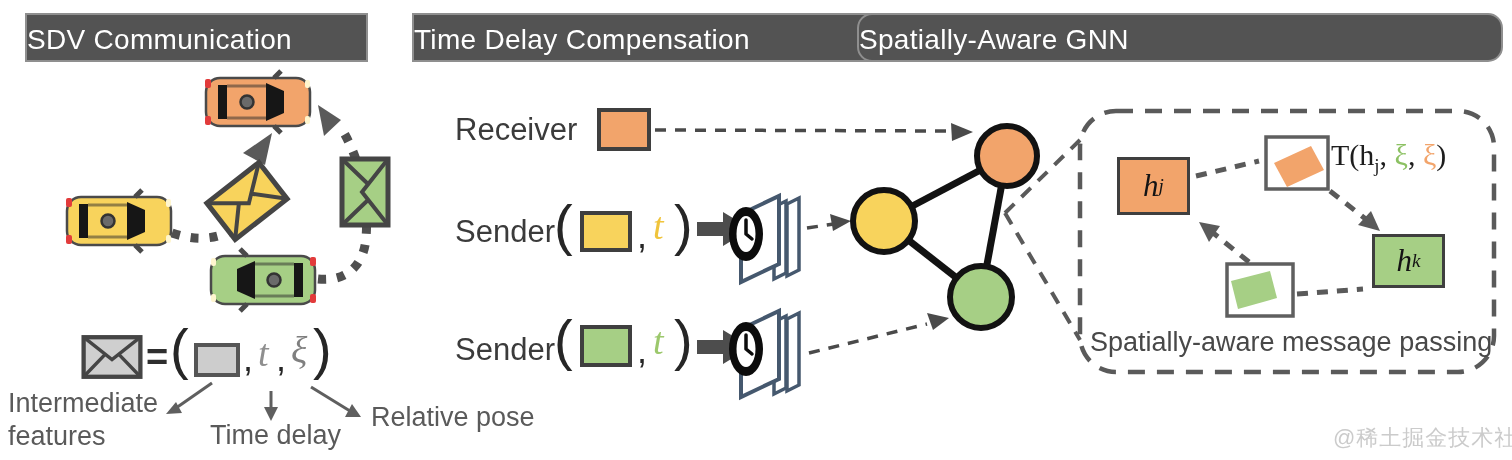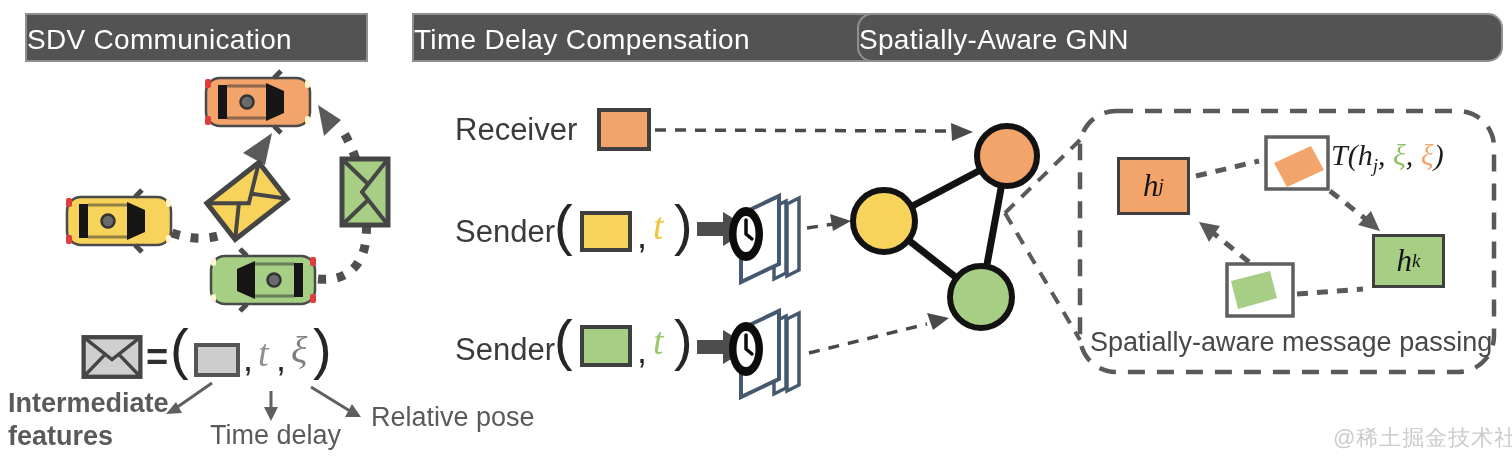--- a/index.html
+++ b/index.html
@@ -22,21 +22,21 @@
   .math{font-family:"Liberation Serif",serif;font-style:italic;}
   .cbox{position:absolute;box-sizing:border-box;border:4px solid #3f3f3f;}
   .graybox{position:absolute;box-sizing:border-box;border:4px solid #555555;background:#cdcdcd;}
   .small-gray{font-size:27px;color:#5a5a5a;}
   .hbox{
     position:absolute;box-sizing:border-box;border:3px solid #3f3f3f;
     display:flex;align-items:center;justify-content:center;
     font-family:"Liberation Serif",serif;font-style:italic;font-size:31px;color:#141414;
   }
   .hbox sub,.fsub{font-size:19px;}
-  #inset-formula{font-family:"Liberation Serif",serif;font-style:italic;font-size:30px;color:#1d1d1d;}
+  #inset-formula{font-family:"Liberation Serif",serif;font-size:30px;color:#1d1d1d;}
   #inset-caption{font-size:27px;color:#484848;}
   #watermark{font-size:22px;color:#cbcbcb;letter-spacing:1px;}
   svg{position:absolute;left:0;top:0;}
 </style>
 </head>
 <body>
 
 <div id="stage">
 
   <svg width="1512" height="460" viewBox="0 0 1512 460">
@@ -145,21 +145,21 @@
 
   <span class="abs" style="left:146px;top:336px;font-size:38px;font-weight:600;color:#2e2e2e;">=</span>
   <span class="abs paren" style="left:170px;top:321px;">(</span>
   <div class="graybox" style="left:194px;top:343px;width:46px;height:34px;"></div>
   <span class="abs comma" style="left:243px;top:338px;">,</span>
   <span class="abs math" style="left:258px;top:331px;font-size:38px;color:#8f8f8f;">t</span>
   <span class="abs comma" style="left:276px;top:338px;">,</span>
   <span class="abs math" style="left:291px;top:328px;font-size:38px;color:#7f7f7f;">ξ</span>
   <span class="abs paren" style="left:313px;top:321px;">)</span>
 
-  <div class="abs small-gray" style="left:8px;top:387px;line-height:33px;font-weight:bold;">
+  <div class="abs small-gray" style="left:8px;top:387px;line-height:33px;">
     <div>Intermediate</div>
     <div>features</div>
   </div>
   <span class="abs small-gray" style="left:210px;top:420px;">Time delay</span>
   <span class="abs small-gray" style="left:371px;top:402px;">Relative pose</span>
 
   <span class="abs lbl" style="left:455px;top:112px;">Receiver</span>
   <div class="cbox" style="left:597px;top:108px;width:54px;height:43px;background:#F2A46B;"></div>
 
   <span class="abs lbl" style="left:455px;top:214px;">Sender</span>

